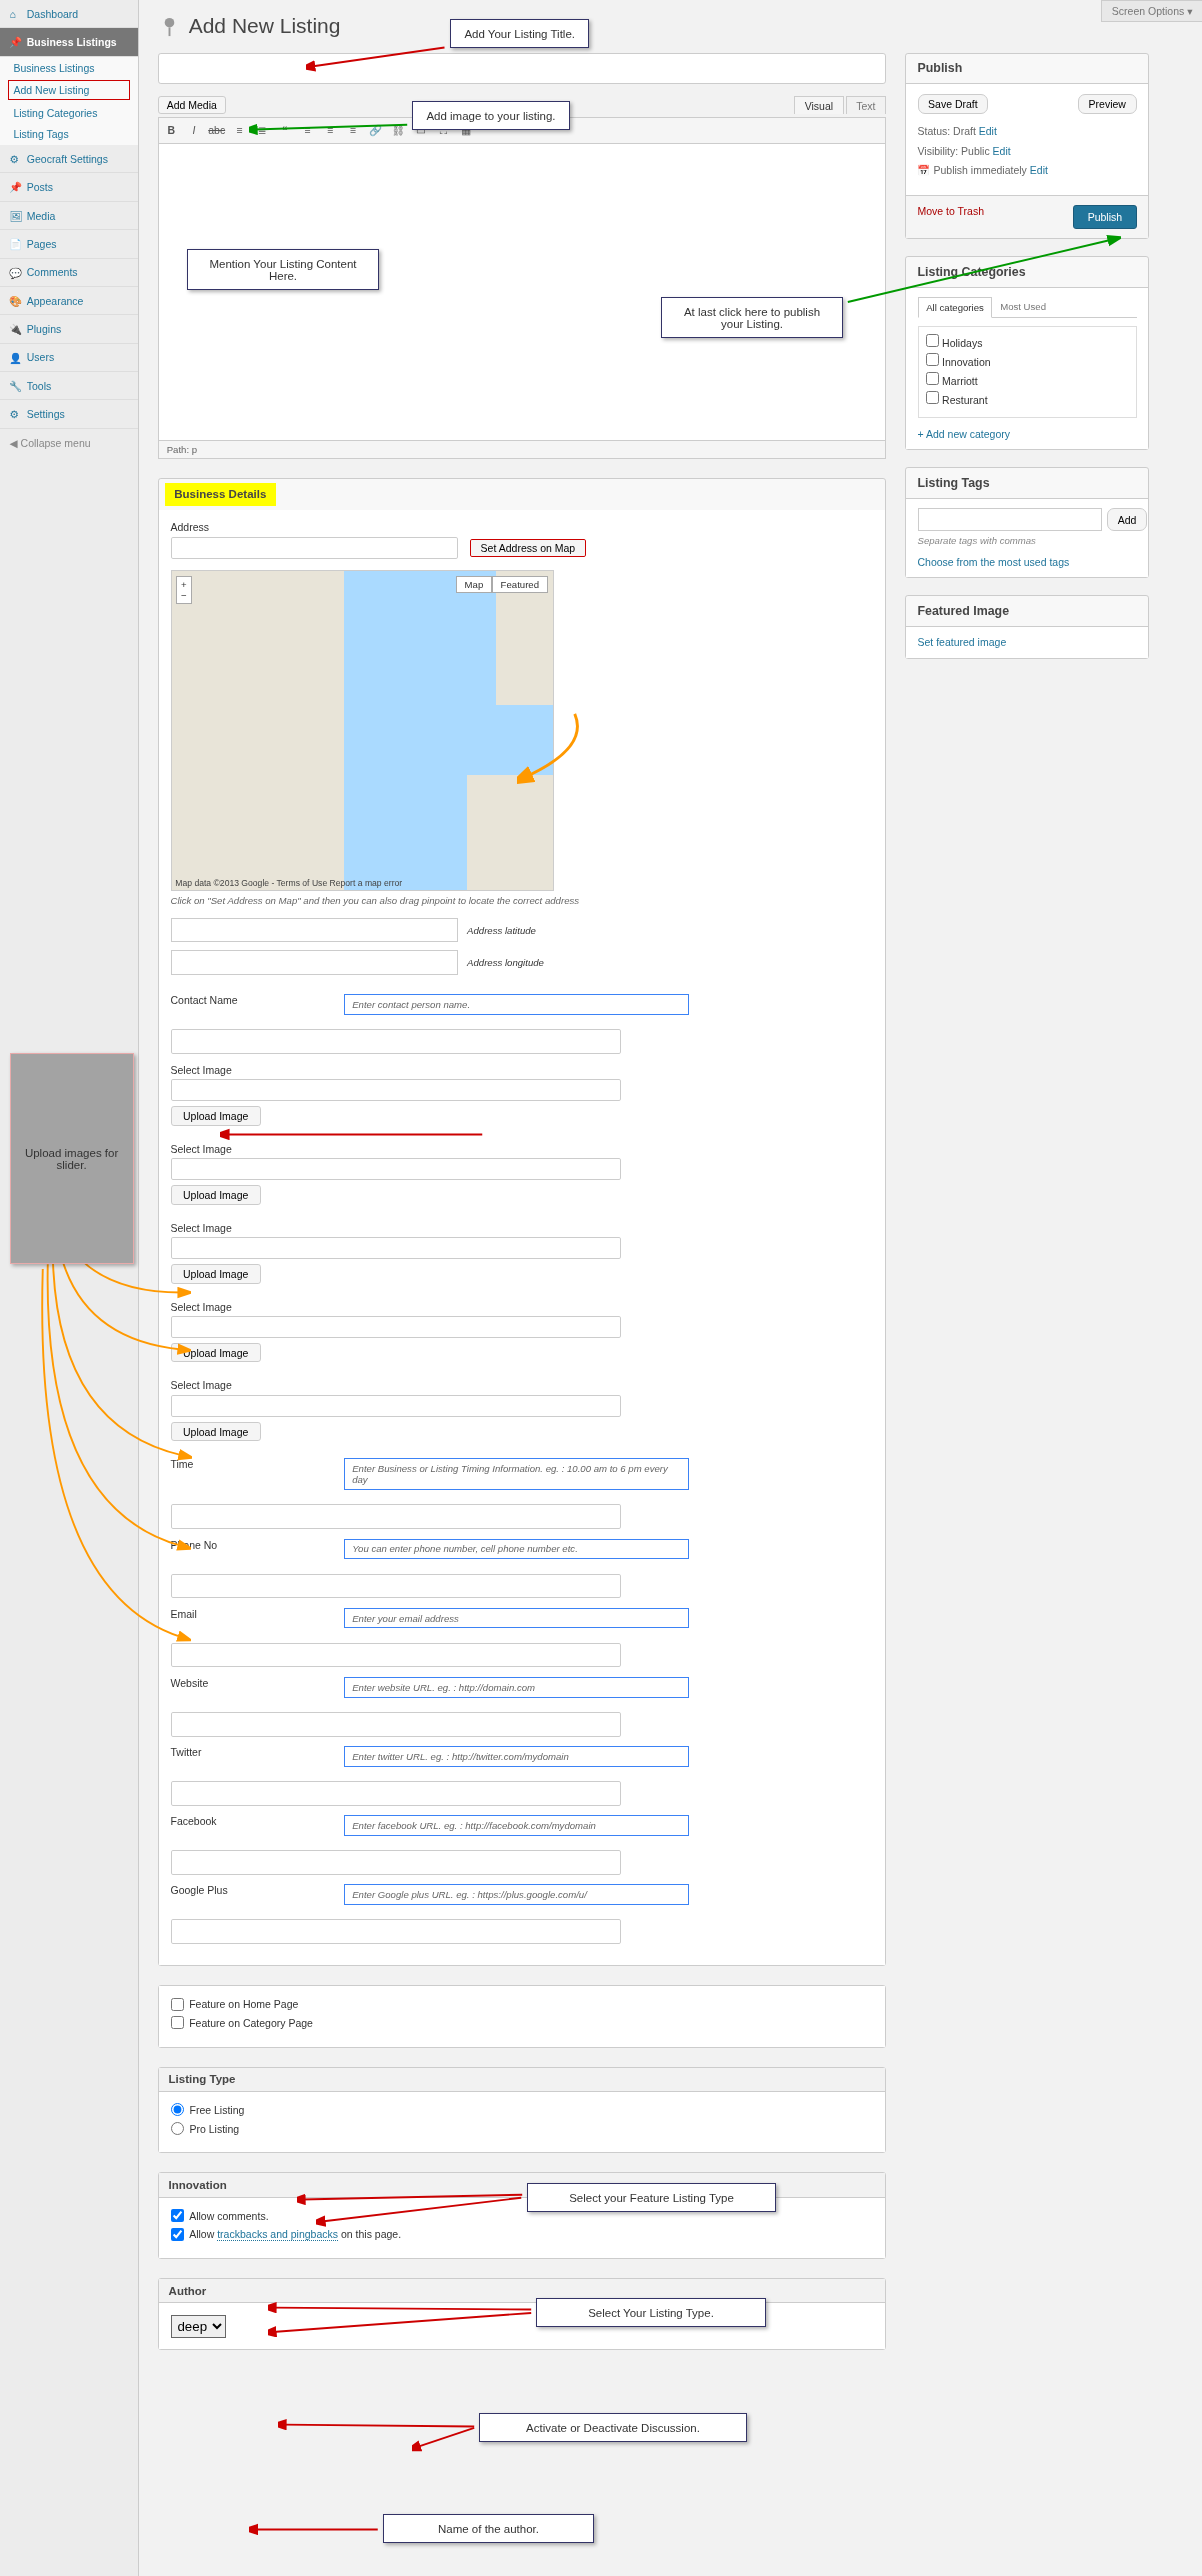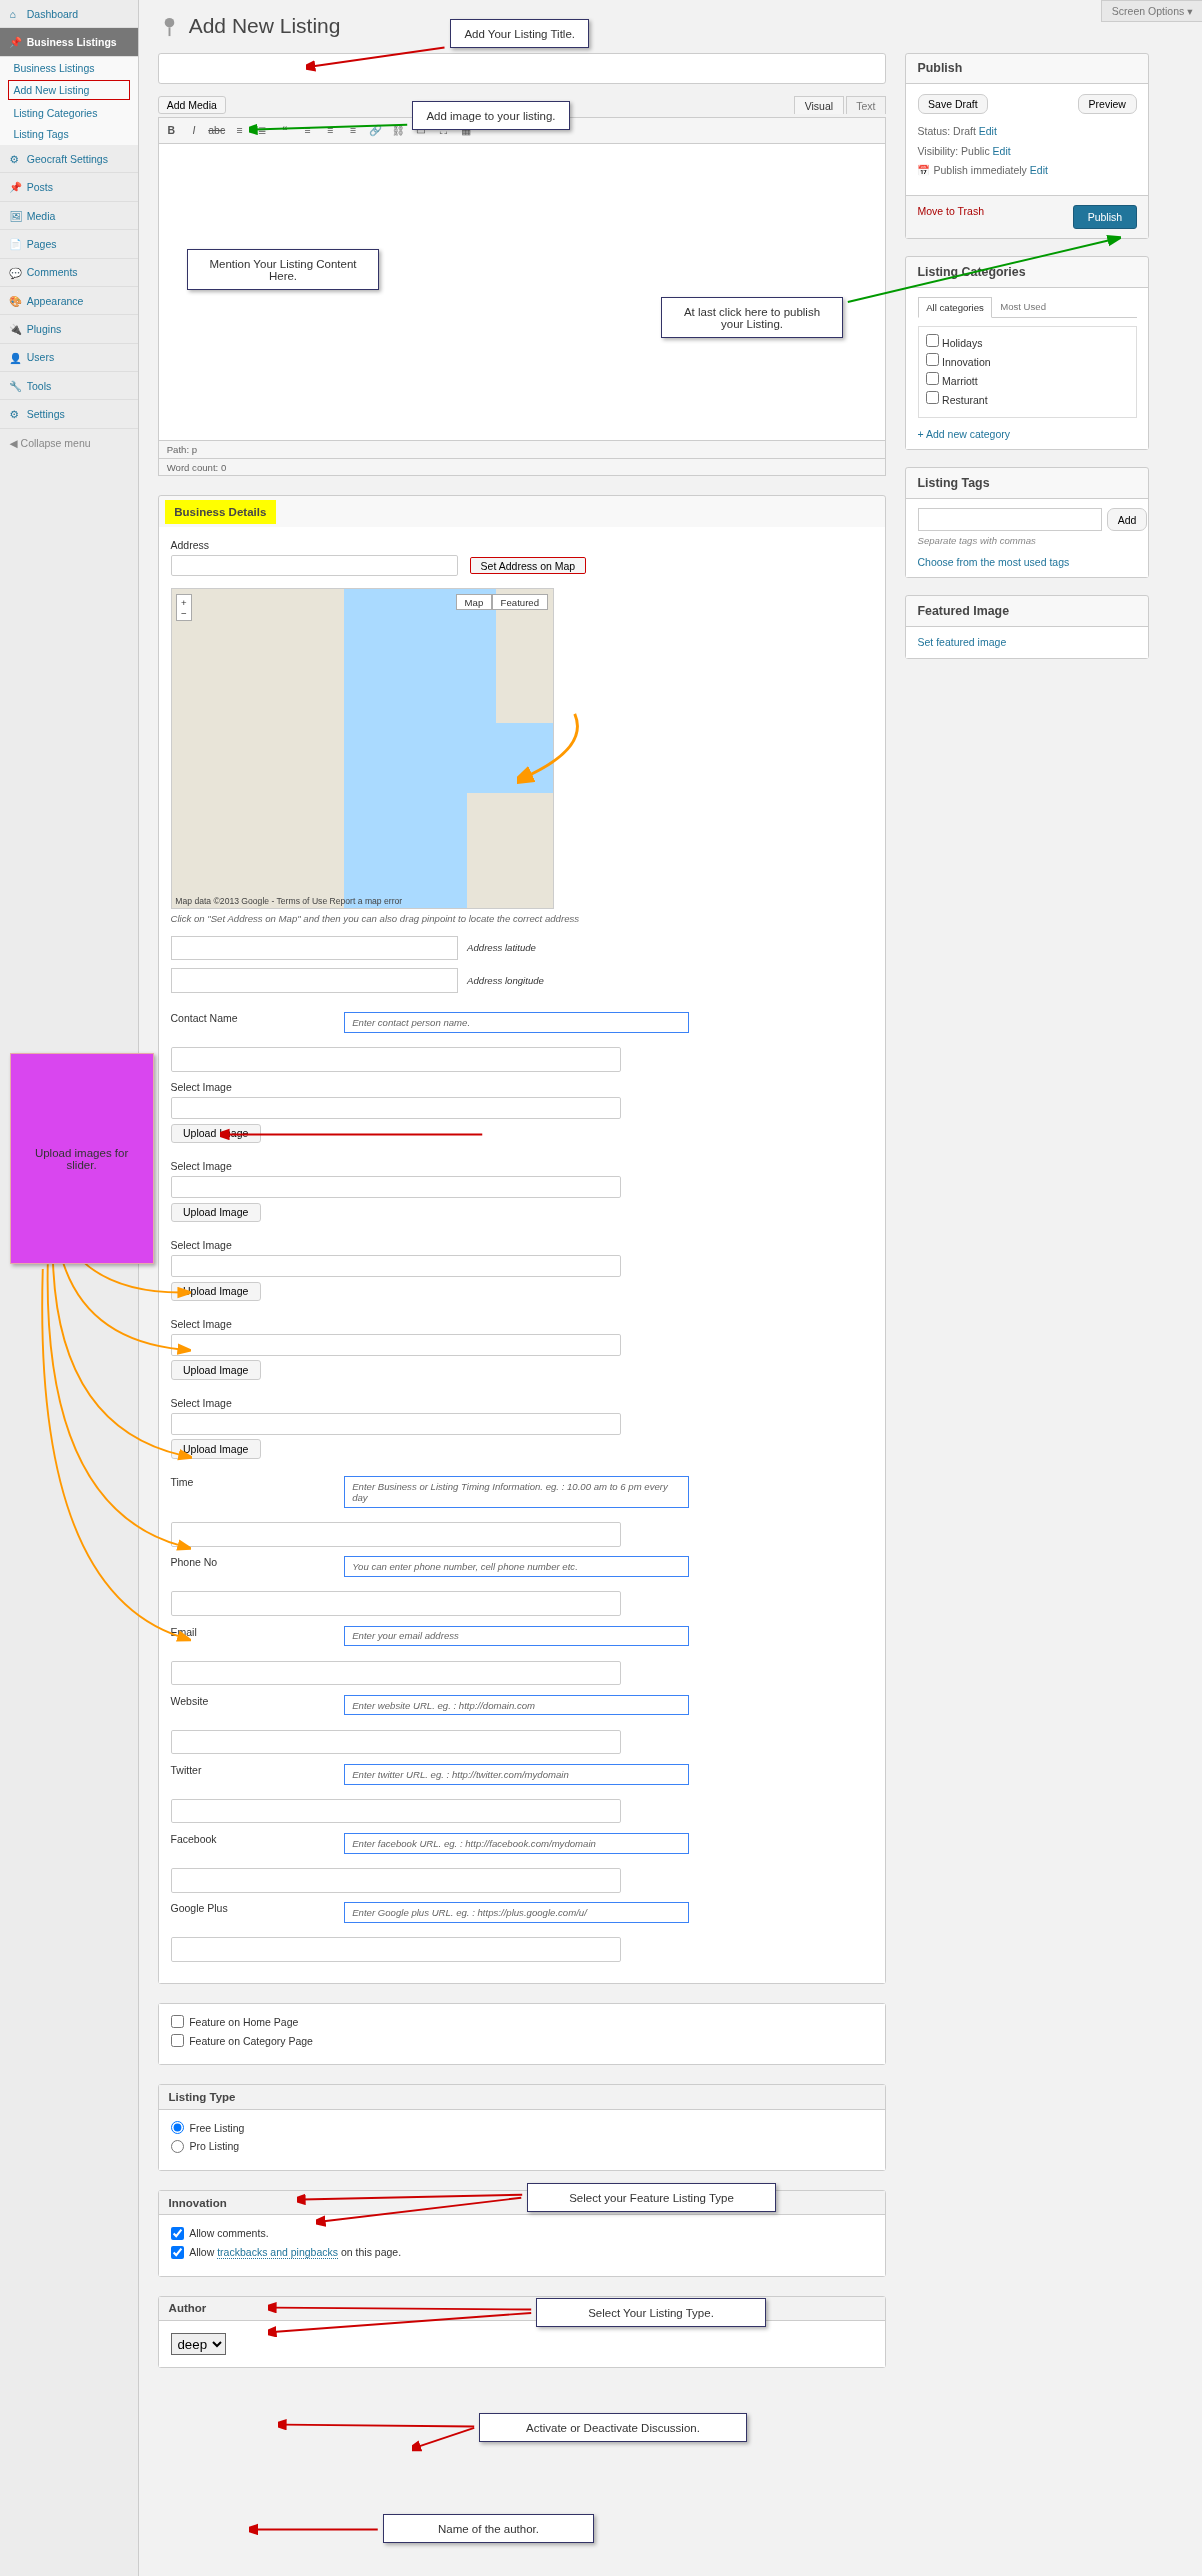--- a/index.html
+++ b/index.html
@@ -70,21 +70,21 @@
 .cat-tab.active{color:#333;border:1px solid #ccc;border-bottom:1px solid #fff;margin-bottom:-1px;background:#fff;}
 .cat-list label{display:block;font-size:10.5px;margin-bottom:3.8px;}
 .add-cat-link{color:#21759b;font-size:10.5px;text-decoration:none;display:block;margin-top:9.6px;}
 .tag-input-row{display:flex;gap:4.8px;}
 .tag-input{flex:1;padding:2.9px;border:1px solid #ccc;}
 .tag-hint{font-size:9.6px;color:#888;font-style:italic;margin-top:3.8px;}
 .fi-link{color:#21759b;font-size:10.5px;text-decoration:none;}
 
 .callout{position:absolute;border:1px solid #666;background:#fff;padding:7.7px 13.4px;font-size:11.5px;box-shadow:1.9px 1.9px 3.8px rgba(0,0,0,0.3);z-index:50;}
 .callout.blue-border{border-color:#336;}
-.callout.pink{background:#d946ef;border-color:#e8aaaa;color:#333;width:144px;}
+.callout.pink{background:#a3a3a3;border-color:#e8aaaa;color:#333;width:124px;}
 .arrow{position:absolute;z-index:40;}
 .full-input-row{margin-bottom:9.6px;}
 .full-input-row input{width:100%;max-width:450px;padding:3.8px;border:1px solid #ccc;border-radius:1.9px;}
 .map-land{position:absolute;background:#e8e4d8;}
 .dotted-link{border-bottom:1px dotted #21759b;color:#21759b;text-decoration:none;}
 </style>
 </head>
 <body>
 
 <div class="wrap">
@@ -180,21 +180,20 @@
           <span class="ed-btn">🔗</span>
           <span class="ed-btn">⛓</span>
           <span class="ed-btn">▭</span>
           <span class="ed-btn">⛶</span>
           <span class="ed-btn">▦</span>
         </div>
         <div class="editor-body"></div>
         <div class="ed-footer">
             <span>Path: p</span>
           </div>
-        <div class="ed-footer2"><span>Word count: 0</span></div>
 
         
         <div class="meta-box">
           <div style="padding:3.8px 5.7px;"><span class="meta-box-title hl">Business Details</span></div>
           <div class="meta-body">
             <div class="field-row">
               <span class="field-label">Address</span>
               <input class="field-input narrow" type="text" style="">
               <button class="set-addr-btn">Set Address on Map</button>
             </div>

